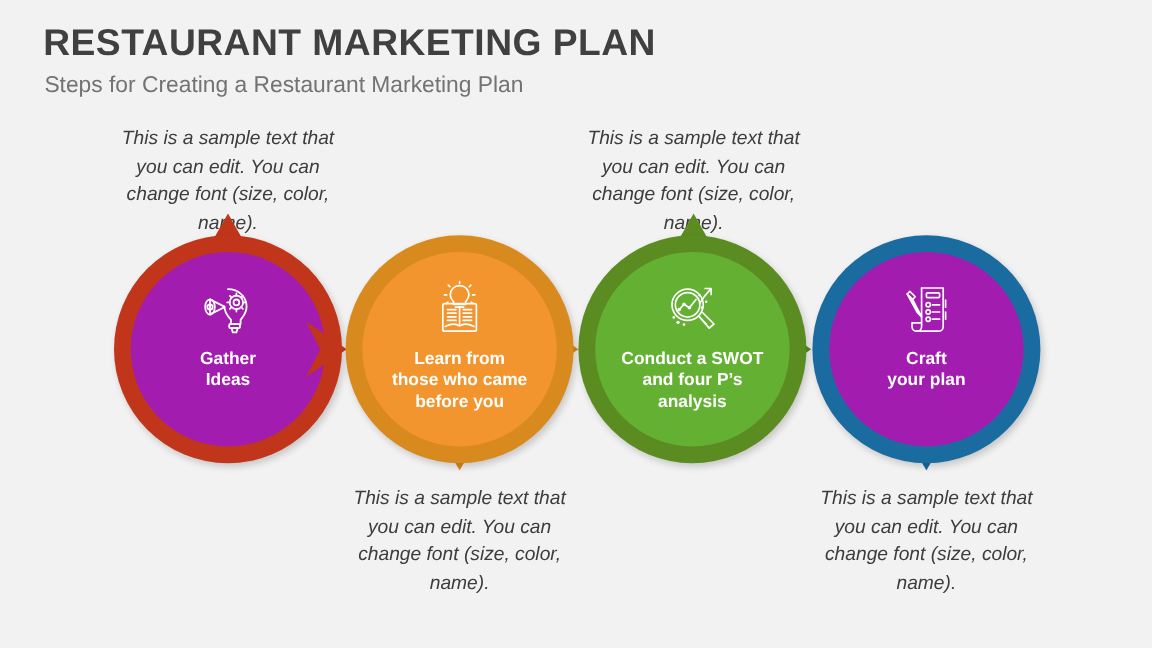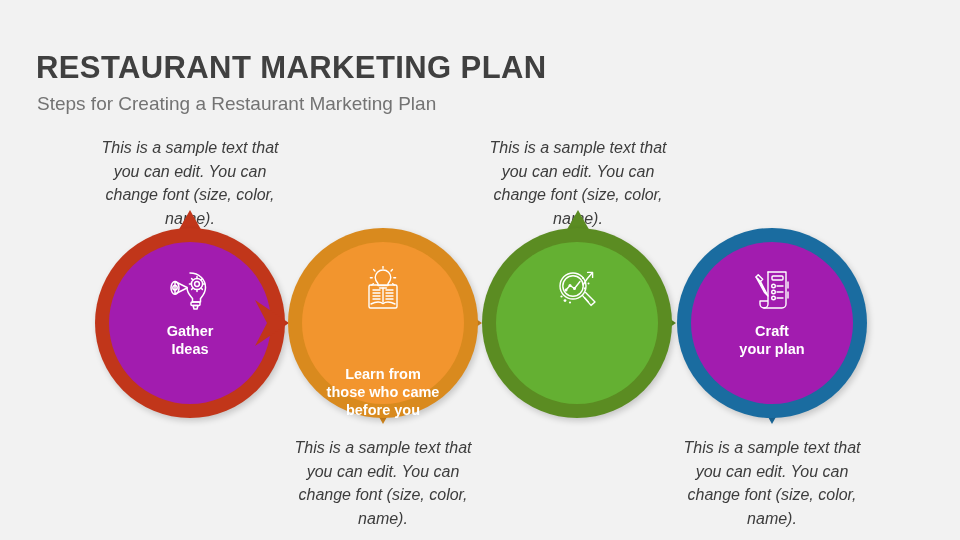--- a/index.html
+++ b/index.html
@@ -15,21 +15,20 @@
     background: #f2f2f2;
     position: relative;
   }
 
   .slide {
     position: absolute;
     inset: 0;
     width: 960px;
     height: 409px;
     background: #f2f2f2;
-    margin-top: 32px;
   }
 
   
   .page-title {
     position: absolute;
     left: 36px;
     top: 18px;
     font-size: 31px;
     font-weight: bold;
     letter-spacing: 0.4px;
@@ -202,21 +201,21 @@
     </div>
 
     <div class="connector" style="left:255px;">
       <svg width="60" height="58" viewBox="0 0 60 58">
         <polygon points="0,6 34,29 0,52 12,29" fill="#C1361A"></polygon>
       </svg>
     </div>
 
     <div class="step" style="left:288px; z-index:5;">
       <div class="ring" style="background:#D98A1E;"></div>
-      <div class="disc" style="background:#F2952E;gap:43px;">
+      <div class="disc" style="background:#F2952E;">
         <span class="step-icon">
           <svg viewBox="0 0 56 50" width="56" height="50" fill="none" stroke="#ffffff" stroke-width="1.4" stroke-linecap="round" stroke-linejoin="round">
 
             <path d="M28 4 C32.4 4 35.8 7.4 35.8 11.6 C35.8 14.4 34.2 16.2 33 17.6 L33 19.6 L23 19.6 L23 17.6
                      C21.8 16.2 20.2 14.4 20.2 11.6 C20.2 7.4 23.6 4 28 4 Z"></path>
             <path d="M24.6 22 L31.4 22"></path>
 
             <path d="M28 0.5 L28 2.2 M18.6 3.6 L19.9 4.9 M37.4 3.6 L36.1 4.9
                      M15.4 11.8 L17.2 11.8 M38.8 11.8 L40.6 11.8
                      M16.8 19 L18.3 17.8 M39.2 19 L37.7 17.8"></path>
@@ -264,20 +263,23 @@
             <path d="M38.6 6.4 L43.6 6.4 L43.6 11.4"></path>
 
             <circle cx="12.5" cy="30.5" r="1.1" fill="#ffffff" stroke="none"></circle>
             <circle cx="16" cy="34.6" r="1.4" fill="#ffffff" stroke="none"></circle>
             <circle cx="21" cy="36.5" r="1.1" fill="#ffffff" stroke="none"></circle>
             <circle cx="36" cy="22.4" r="1.1" fill="#ffffff" stroke="none"></circle>
             <circle cx="39.5" cy="17.5" r="1" fill="#ffffff" stroke="none"></circle>
             <circle cx="34" cy="12" r="1" fill="#ffffff" stroke="none"></circle>
           </svg>
         </span>
+        <span class="step-label" style="white-space:pre-line;">Conduct a SWOT
+and four P’s
+analysis</span>
       </div>
     </div>
 
     <div class="connector" style="left:642px;">
       <svg width="60" height="58" viewBox="0 0 60 58">
         <polygon points="0,6 34,29 0,52 12,29" fill="#5B8C22"></polygon>
       </svg>
     </div>
 
     <div class="step" style="left:677px; z-index:9;">

